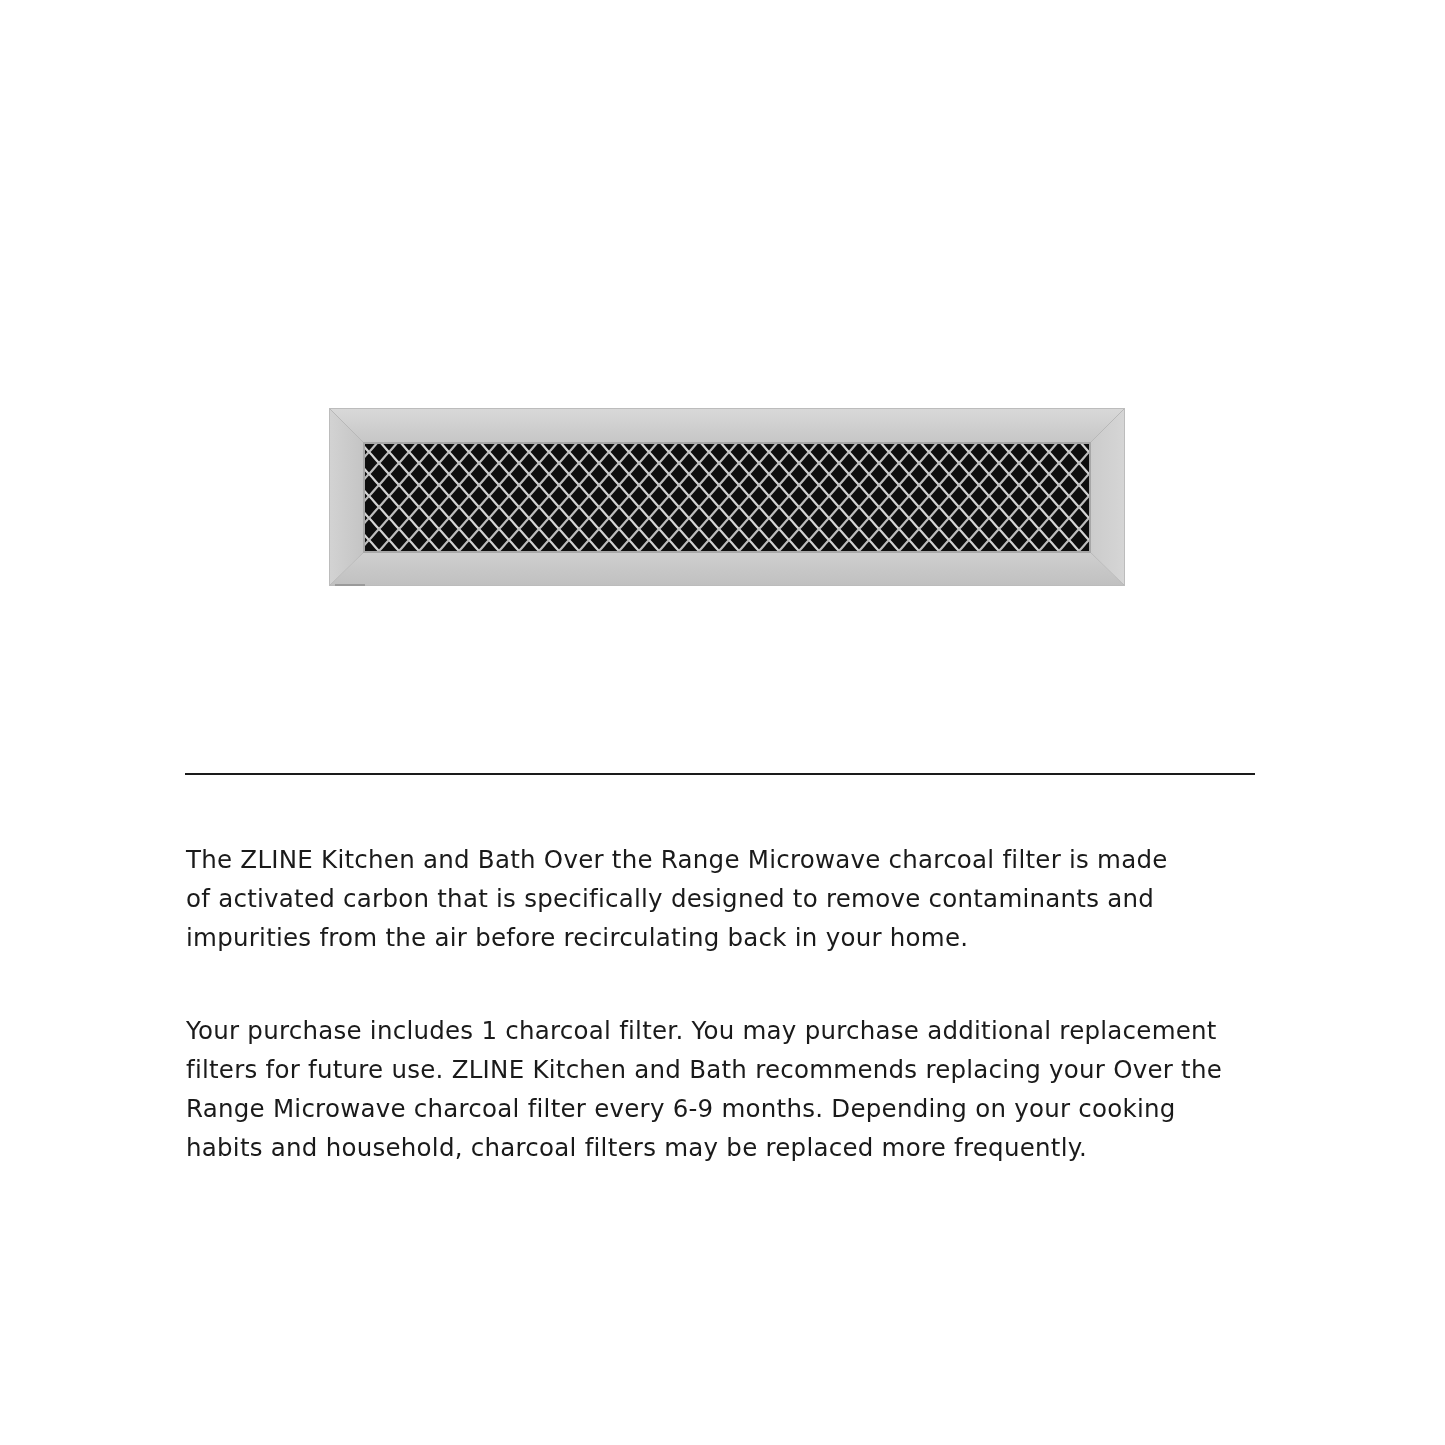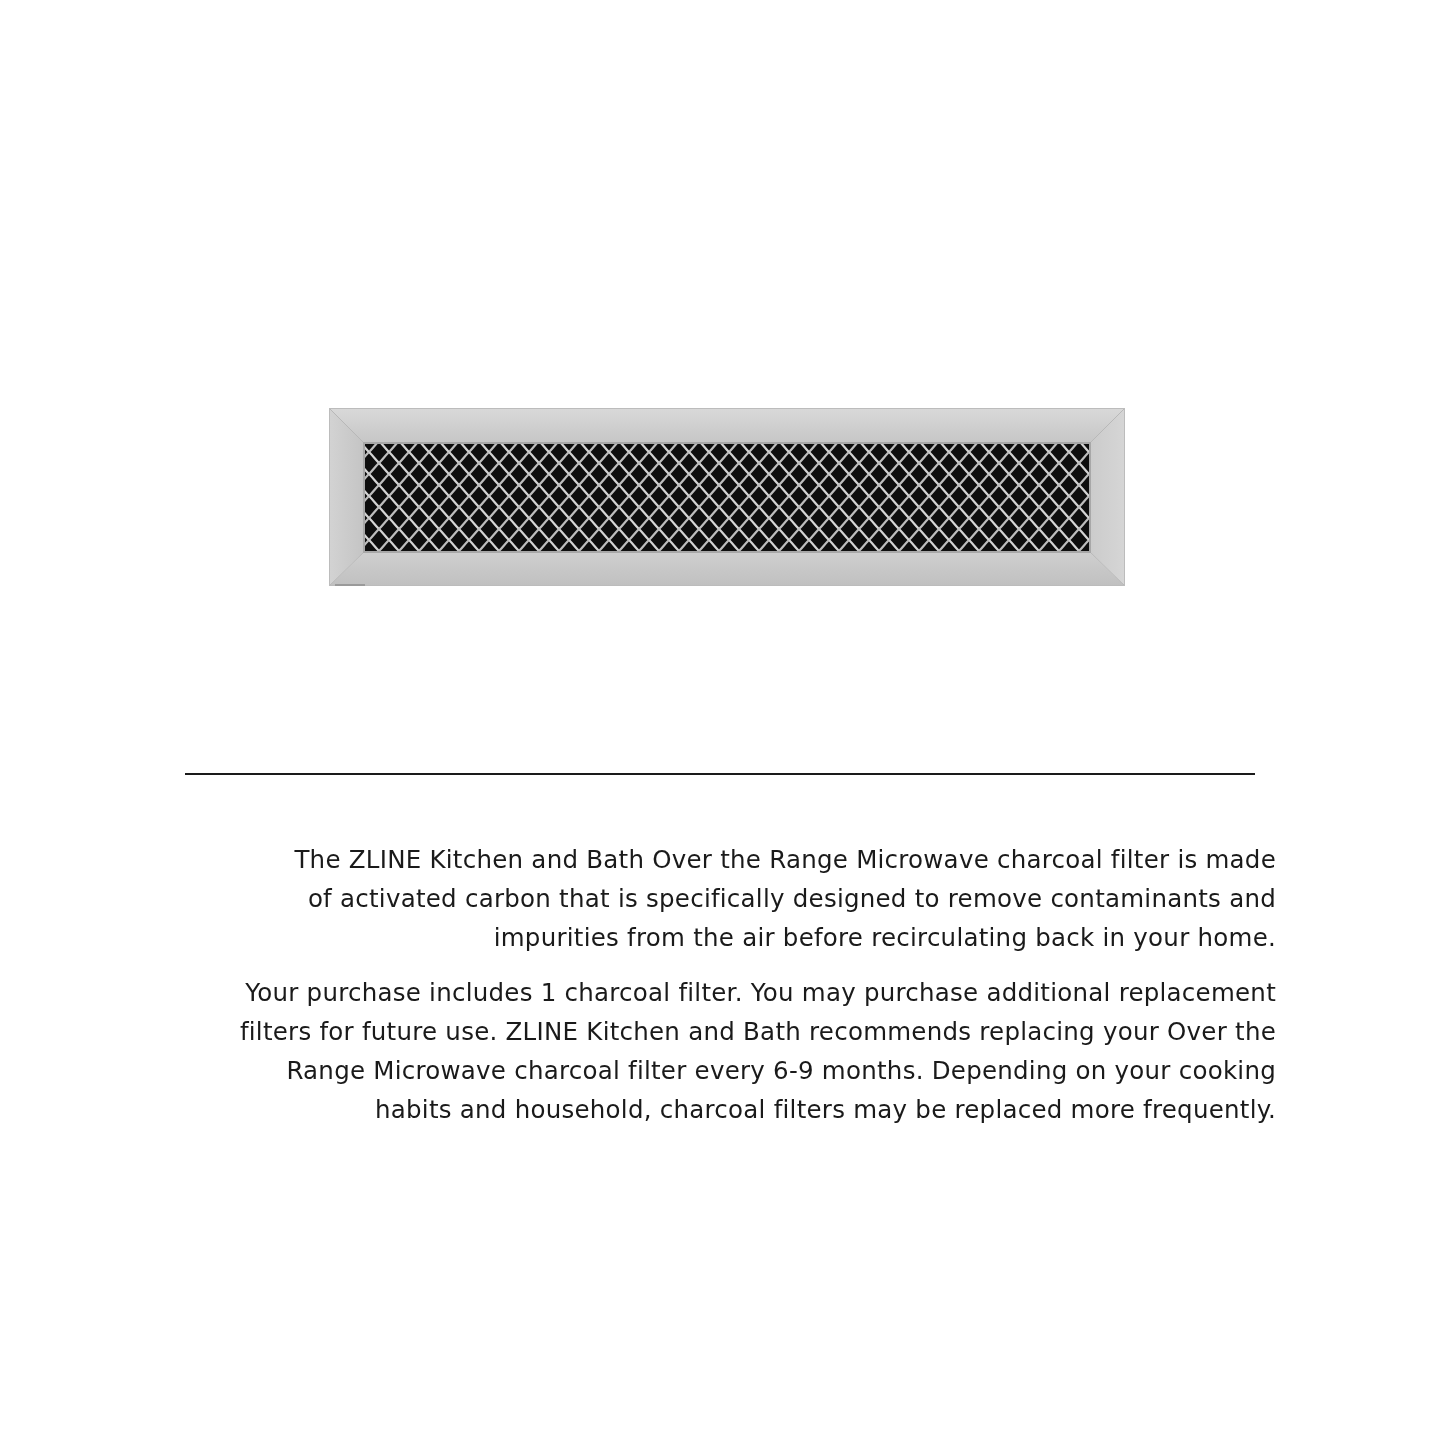--- a/index.html
+++ b/index.html
@@ -33,28 +33,27 @@
     }
     .description {
       position: absolute;
       left: 186px;
       top: 840px;
       width: 1090px;
       font-size: 24.5px;
       line-height: 39px;
       letter-spacing: 0.25px;
       font-weight: 400;
-      text-align: right;
     }
     .description p {
       margin: 0;
       white-space: pre-line;
     }
     .description p + p {
-      margin-top: 16px;
+      margin-top: 54px;
     }
   </style>
 </head>
 <body>
 
 <div class="product-image">
   <svg width="796" height="178" viewBox="0 0 796 178" xmlns="http://www.w3.org/2000/svg">
     <defs>
       <pattern id="mesh" x="0" y="0" width="20" height="22" patternUnits="userSpaceOnUse">
         <rect width="20" height="22" fill="#0e0e0e"></rect>

